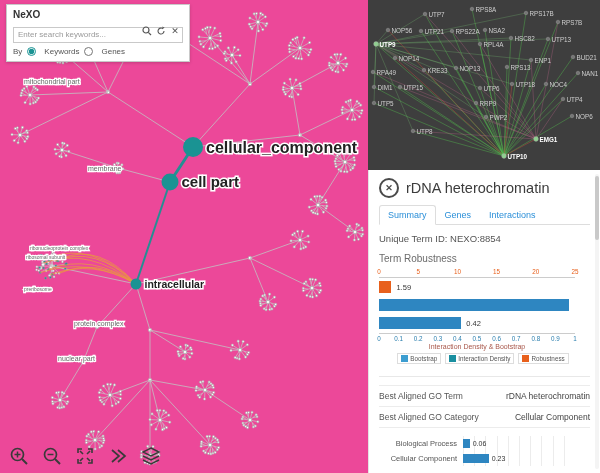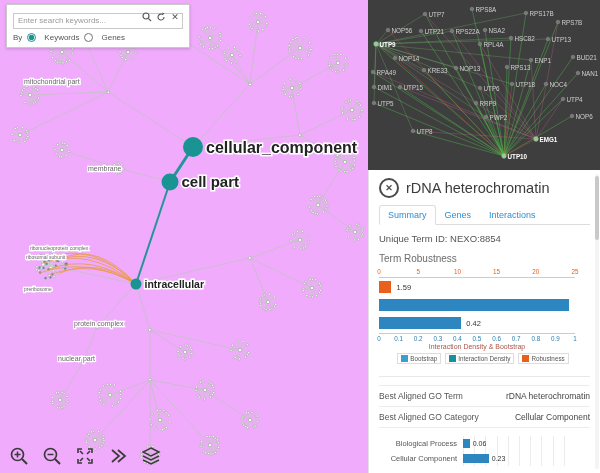--- a/index.html
+++ b/index.html
@@ -1,19 +1,19 @@
 <!DOCTYPE html>
 <html><head>
 <meta charset="utf-8">
 <style>
   html,body{margin:0;padding:0;background:#fff;font-family:"Liberation Sans",sans-serif;}
   #app{position:relative;width:600px;height:473px;overflow:hidden;background:#fff;}
 
   
-  #viz{position:absolute;left:0;top:0;width:368px;height:473px;background:#f0abfc;overflow:hidden;}
+  #viz{position:absolute;left:0;top:0;width:368px;height:473px;background:#ec4899;overflow:hidden;}
   #tree-svg{position:absolute;left:0;top:0;}
 
   
   #search-panel{position:absolute;left:6px;top:4px;width:170px;background:#fff;border:1px solid #c9c9c9;
     box-shadow:0 1px 3px rgba(0,0,0,.18);padding:4px 6px 5px;z-index:5;}
   .sp-title{font-size:10px;font-weight:bold;color:#333;margin-bottom:3px;}
   .sp-input-row{position:relative;}
   .sp-input-row input{width:100%;box-sizing:border-box;border:1px solid #c9c9c9;height:16px;font-size:8px;
     padding:1px 44px 1px 4px;color:#444;outline:none;}
   .sp-input-row input::placeholder{color:#9a9a9a;}
@@ -1404,20 +1404,21 @@
         <text x="88" y="171" font-size="7" fill="#666" stroke="#fff" stroke-width="2.5" paint-order="stroke">membrane</text>
         <text x="74" y="326" font-size="7" fill="#666" stroke="#fff" stroke-width="2.5" paint-order="stroke">protein complex</text>
         <text x="58" y="361" font-size="7" fill="#666" stroke="#fff" stroke-width="2.5" paint-order="stroke">nuclear part</text>
         <text x="30" y="250" font-size="5" fill="#666" stroke="#fff" stroke-width="2.5" paint-order="stroke">ribonucleoprotein complex</text>
         <text x="26" y="259" font-size="5" fill="#666" stroke="#fff" stroke-width="2.5" paint-order="stroke">ribosomal subunit</text>
         <text x="24" y="291" font-size="5" fill="#666" stroke="#fff" stroke-width="2.5" paint-order="stroke">preribosome</text>
       </svg>
   </div>
 
   <div id="search-panel">
+    <div class="sp-title">NeXO</div>
     <div class="sp-input-row">
       <input type="text" placeholder="Enter search keywords..." style="">
       <span class="sp-icons">
         <button title="">
           <svg width="10" height="10" viewBox="0 0 10 10">
               <circle cx="4" cy="4" r="3" fill="none" stroke="#555" stroke-width="1.2"></circle>
               <line x1="6.3" y1="6.3" x2="9" y2="9" stroke="#555" stroke-width="1.2"></line>
             </svg>
         </button>
         <button>

